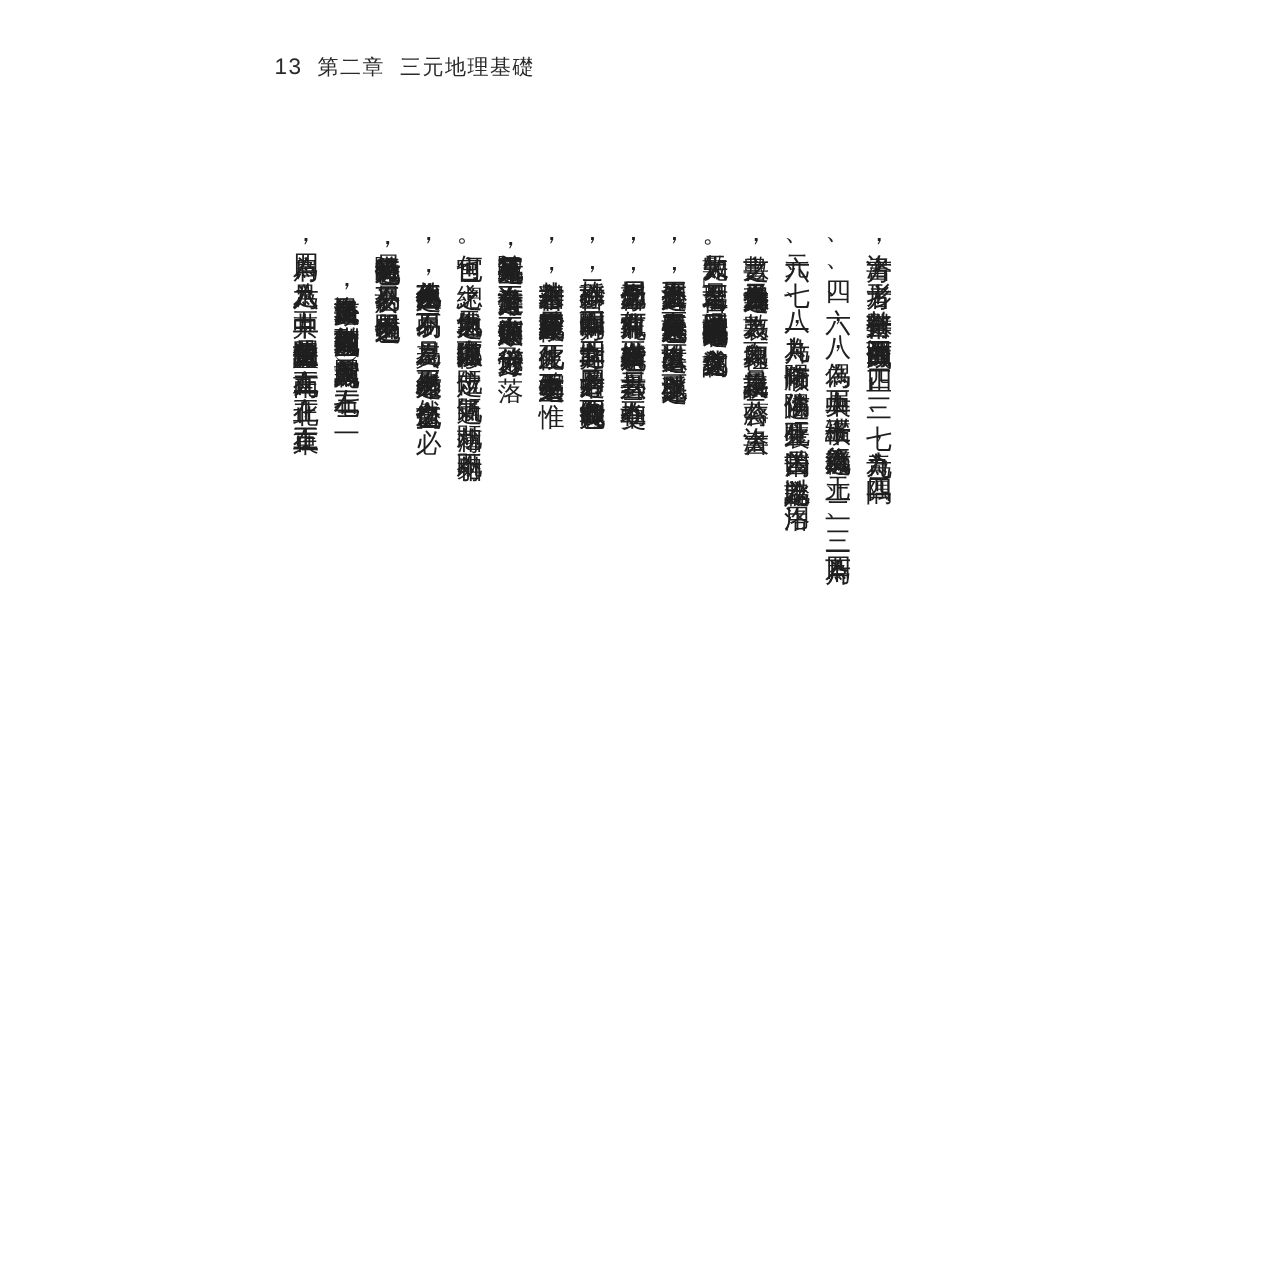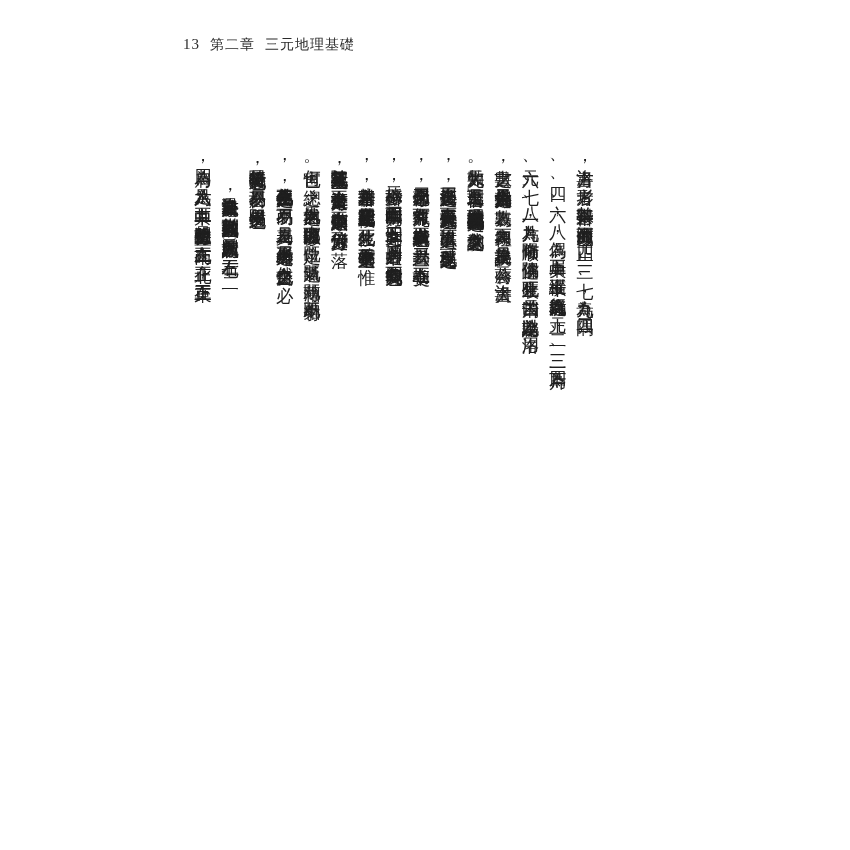--- a/index.html
+++ b/index.html
@@ -20,21 +20,21 @@
       left: 183px;
       top: 36px;
       font-size: 15px;
       letter-spacing: 1px;
       white-space: nowrap;
       color: #2a2a2a;
       display: flex;
       align-items: baseline;
     }
     .page-number {
-      font-family: Liberation Serif, serif;
+      font-family: Liberation Sans, sans-serif;
       font-size: 15px;
       margin-right: 10px;
     }
     .chapter-title {
       font-size: 14px;
       letter-spacing: 1px;
       font-family: Liberation Serif, serif;
     }
     .section-title {
       font-size: 14px;

